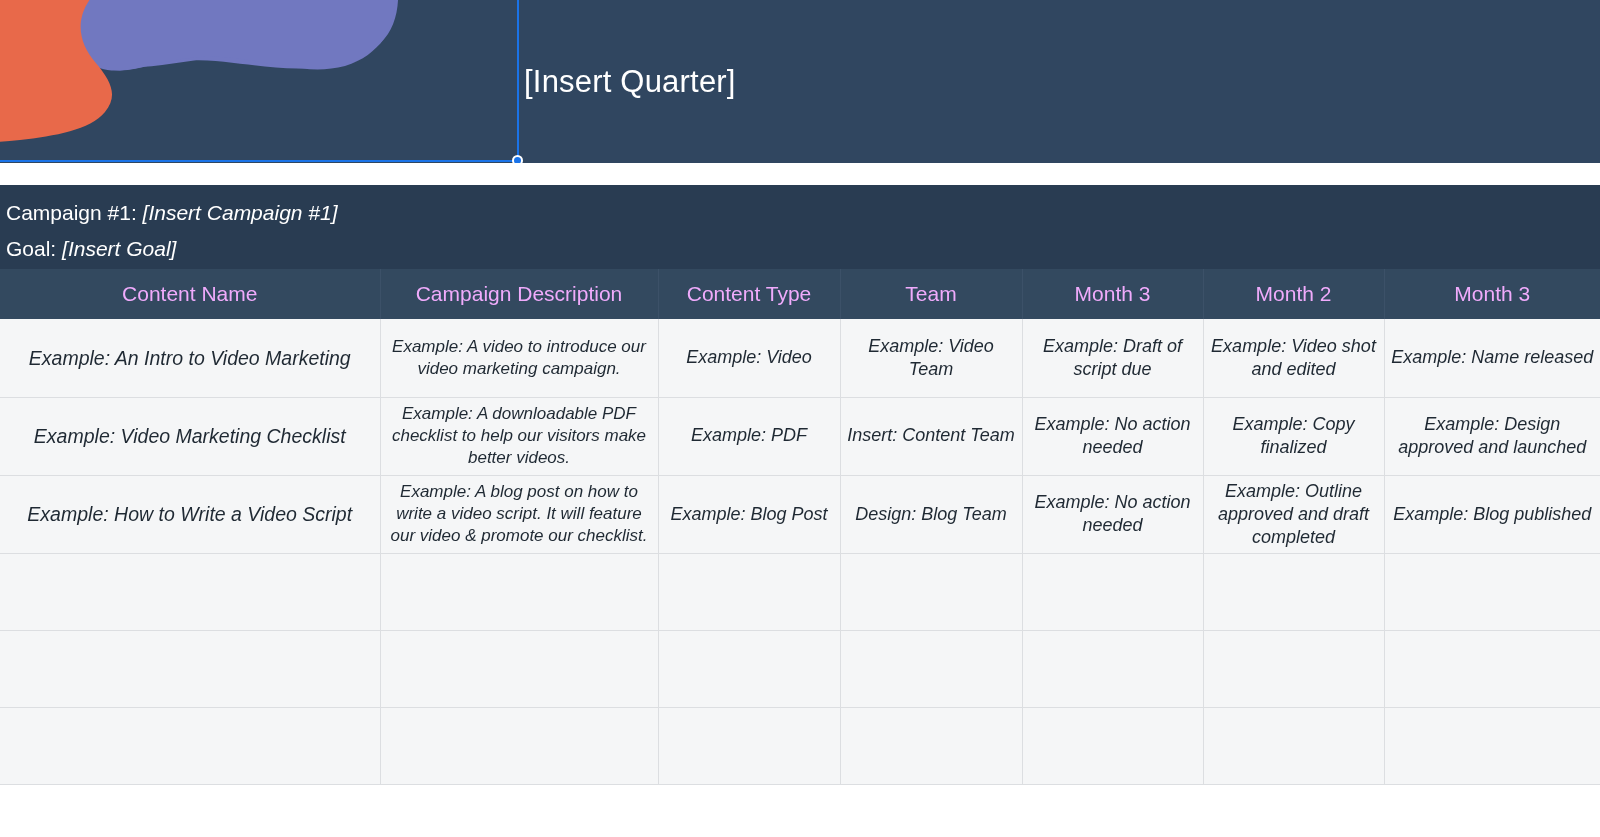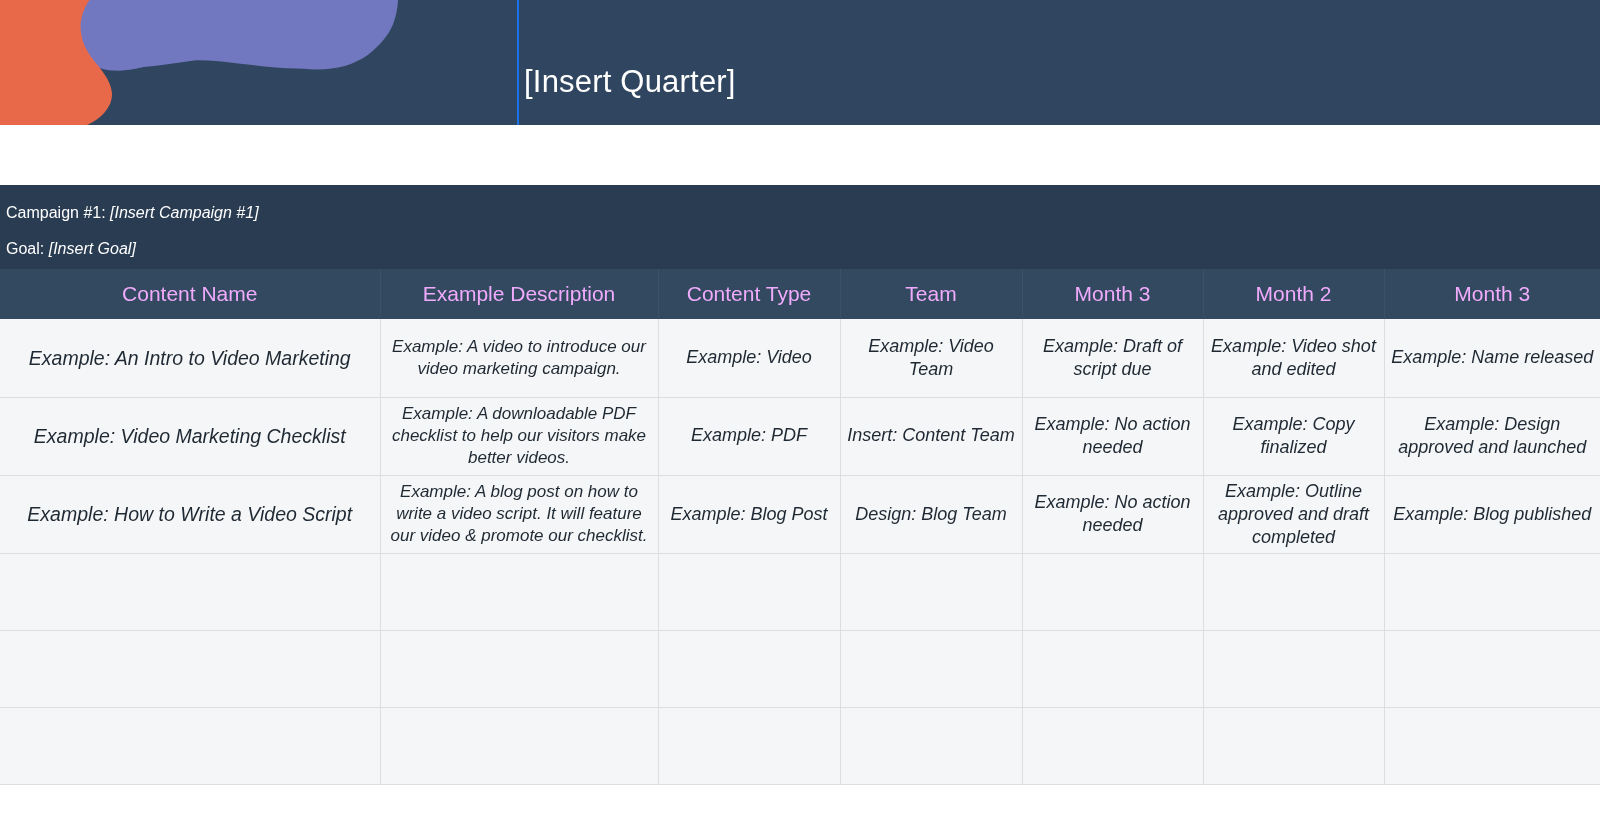--- a/index.html
+++ b/index.html
@@ -14,21 +14,21 @@
     overflow: hidden;
     position: relative;
   }
 
   
   .banner {
     position: absolute;
     left: 0;
     top: 0;
     width: 1600px;
-    height: 125px;
+    height: 163px;
     background: #304660;
     overflow: hidden;
   }
   .banner-blob-svg {
     position: absolute;
     left: 0;
     top: 0;
     width: 520px;
     height: 163px;
     display: block;
@@ -87,21 +87,21 @@
     left: 0;
     top: 185px;
     width: 1600px;
     height: 84px;
     background: #293c52;
     box-sizing: border-box;
     padding: 10px 0 0 6px;
     color: #ffffff;
   }
   .campaign-line {
-    font-size: 16px;
+    font-size: 21px;
     line-height: 36px;
     white-space: nowrap;
   }
   .campaign-line .ital {
     font-style: italic;
   }
 
   
   .sheet-table {
     position: absolute;
@@ -217,21 +217,21 @@
     <col style="width:278px">
     <col style="width:182px">
     <col style="width:182px">
     <col style="width:181px">
     <col style="width:181px">
     <col style="width:216px">
   </colgroup>
   <thead>
     <tr>
       <th>Content Name</th>
-      <th>Example Description</th>
+      <th>Campaign Description</th>
       <th>Content Type</th>
       <th>Team</th>
       <th>Month 3</th>
       <th>Month 2</th>
       <th>Month 3</th>
     </tr>
   </thead>
   <tbody>
     <tr class="data-row">
       <td class="c-name">Example: An Intro to Video Marketing</td>

